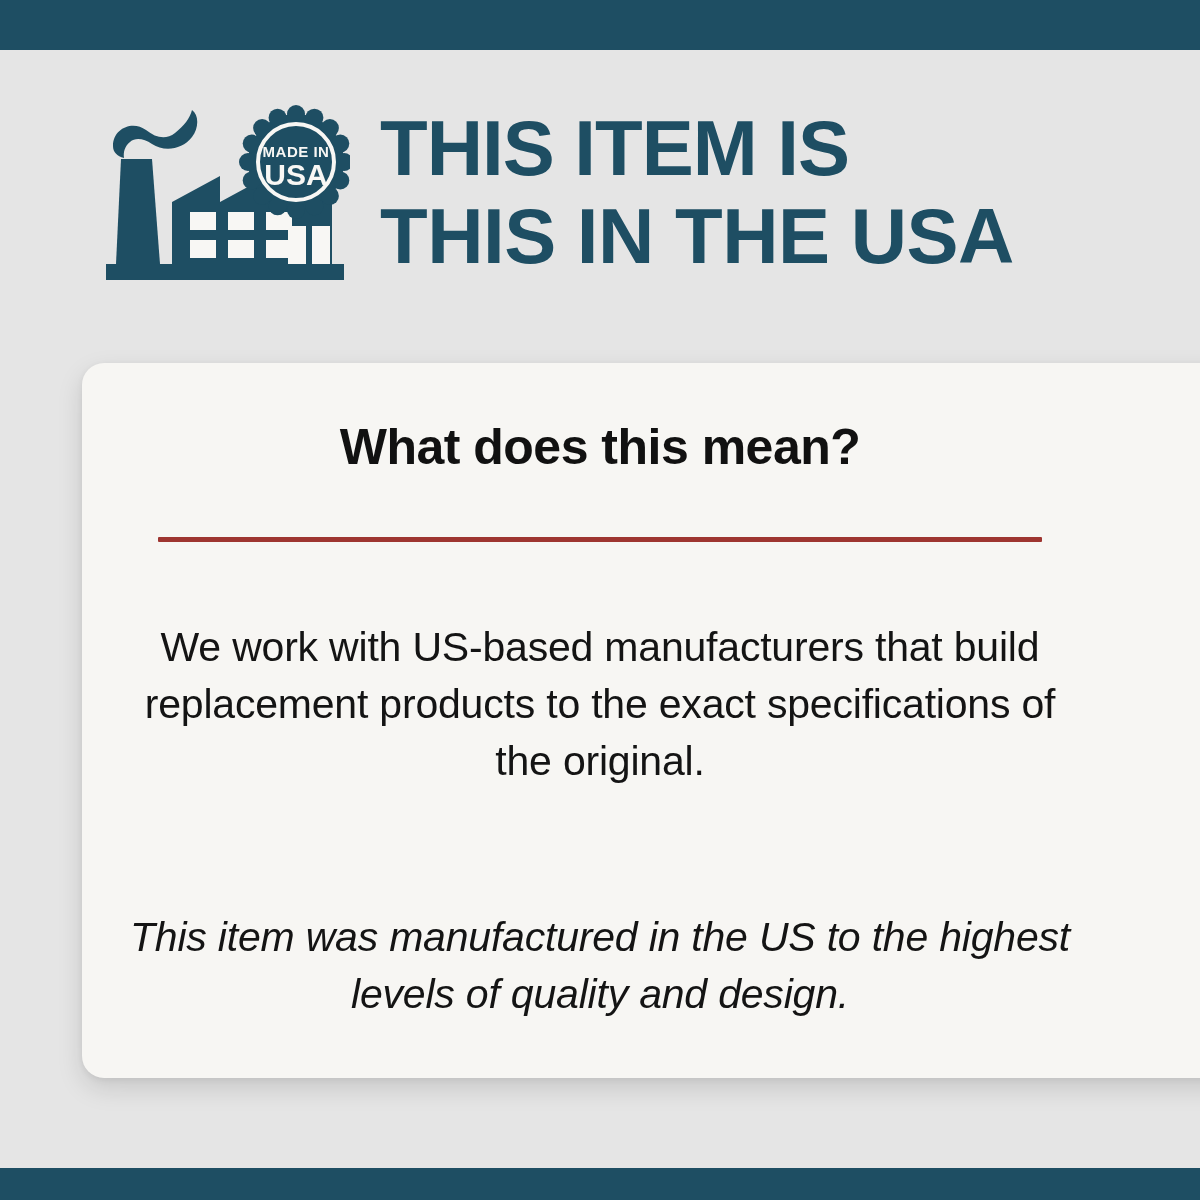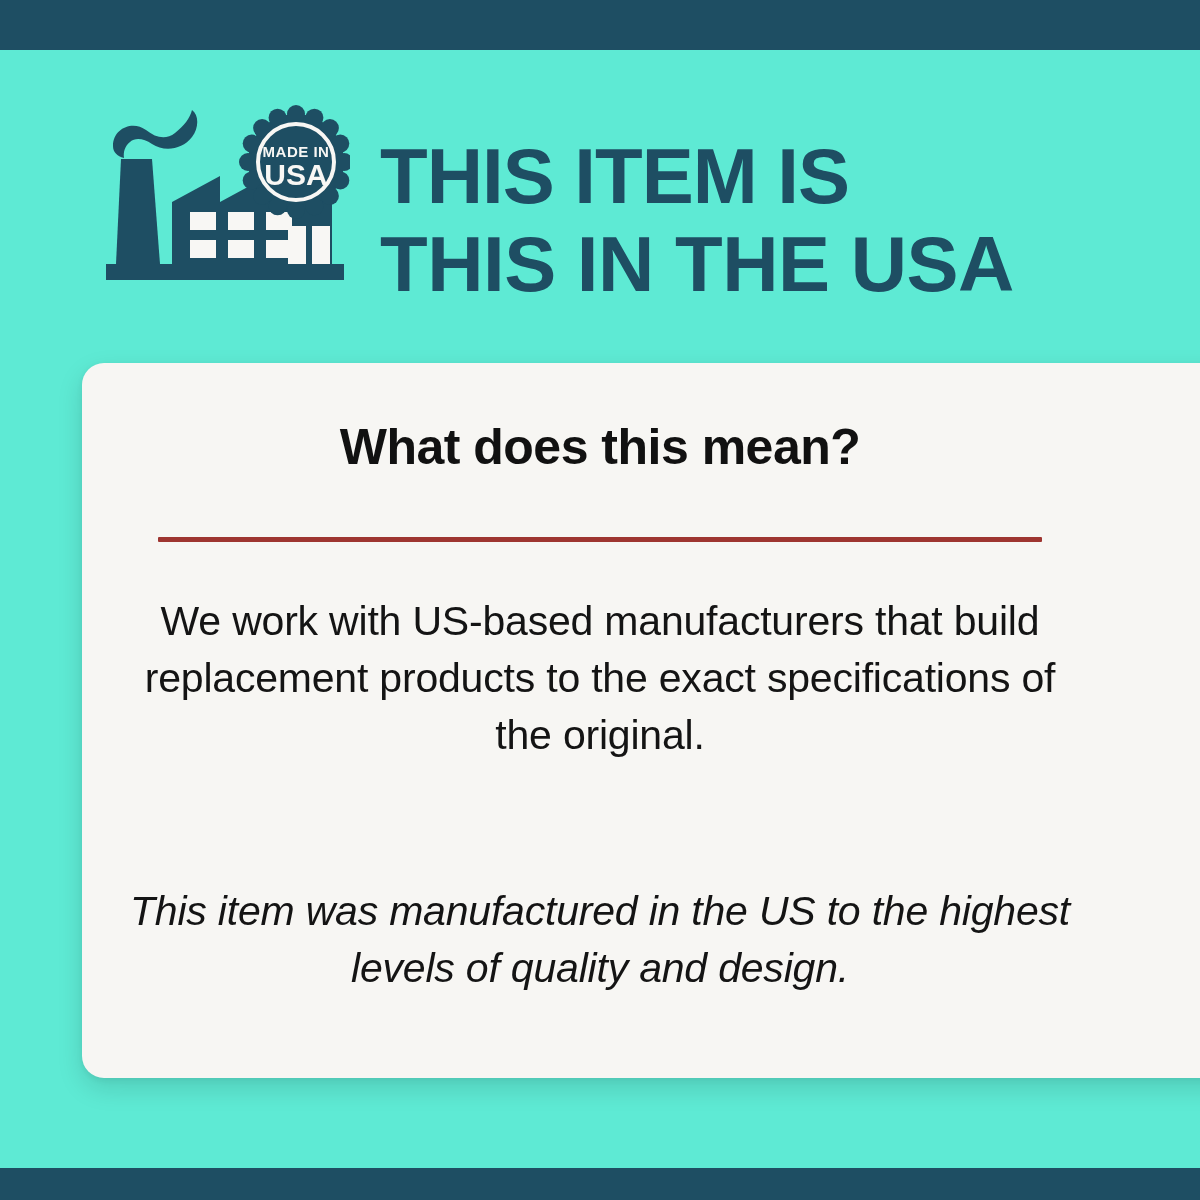--- a/index.html
+++ b/index.html
@@ -12,21 +12,21 @@
     background: #f8f7f4;
     font-family: "Liberation Sans", sans-serif;
     overflow: hidden;
     position: relative;
   }
 
   
   .page {
     position: absolute;
     inset: 0;
-    background: #5eead4;
+    background: #e5e5e5;
   }
   .bar-top {
     position: absolute;
     left: 0; top: 0;
     width: 1200px;
     height: 50px;
     background: #1e4e63;
   }
   .bar-bottom {
     position: absolute;
@@ -60,21 +60,21 @@
     width: 790px;
     color: #1e4e63;
     font-family: "Liberation Sans Narrow", "Liberation Sans", sans-serif;
     font-weight: bold;
     font-size: 78px;
     line-height: 88px;
     letter-spacing: -1px;
     white-space: nowrap;
     text-align: right;
   }
-  .headline .l1 { display: block; text-align: left; margin-top: 28px; }
+  .headline .l1 { display: block; text-align: left; }
   .headline .l2 { display: block; text-align: left; letter-spacing: -0.5px; }
 
   
   .card {
     position: absolute;
     left: 82px;
     top: 363px;
     width: 1185px;
     height: 715px;
     background: #f7f6f3;
@@ -105,20 +105,21 @@
   .body-text {
     position: absolute;
     left: 30px;
     width: 976px;
     text-align: center;
     color: #141414;
     font-family: "Liberation Sans Narrow", "Liberation Sans", sans-serif;
     font-size: 41px;
     line-height: 57px;
     letter-spacing: -0.2px;
+    margin-top: 26px;
   }
   .para-1 { top: 230px; }
   .para-2 { top: 520px; font-style: italic; }
 </style>
 </head>
 <body>
 
 <div class="page">
 
   <div class="bar-top"></div>

